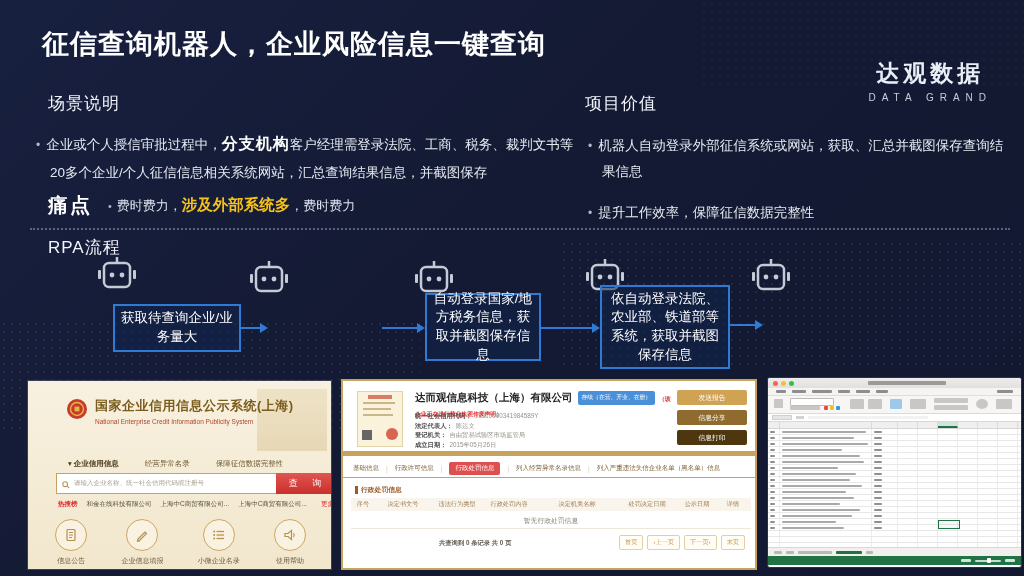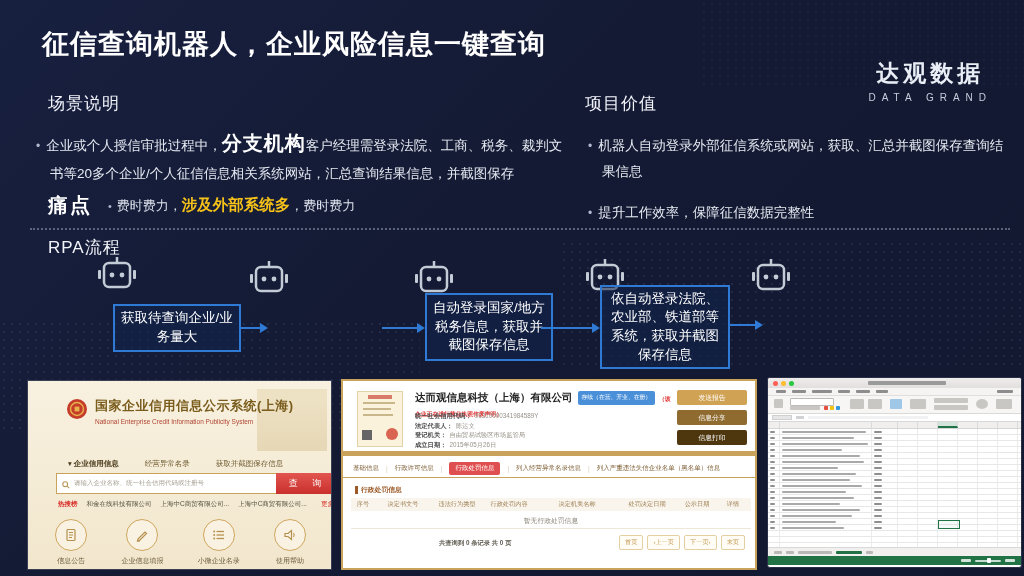--- a/index.html
+++ b/index.html
@@ -11,21 +11,21 @@
   
   .title{position:absolute;left:42px;top:26px;font-size:27px;font-weight:bold;letter-spacing:1px;color:#fff;}
   .logo{position:absolute;right:32px;top:18px;text-align:center;margin-top:40px;}
   .logo .cn{font-size:23px;font-weight:bold;letter-spacing:4px;color:#e9edf5;}
   .logo .en{font-size:10px;letter-spacing:6px;color:#c6cede;margin-top:3px;}
   .sec-h{position:absolute;font-size:17px;color:#f2f4fa;font-weight:500;letter-spacing:1px;}
   
   .scenario-text{position:absolute;left:36px;top:130px;width:524px;font-size:13.5px;line-height:27px;color:#e6eaf2;
                  padding-left:14px;text-indent:-14px;}
   .scenario-text .bullet{color:#aeb8cf;margin-right:6px;font-size:12px;}
-  .scenario-text b.big{font-size:20px;color:#fff;letter-spacing:1px;}
+  .scenario-text b.big{font-size:16px;color:#fff;letter-spacing:1px;}
   .v-bullet{position:absolute;left:588px;width:406px;font-size:13.5px;line-height:26px;color:#e6eaf2;
             padding-left:14px;text-indent:-14px;}
   .v-bullet .bullet{color:#aeb8cf;margin-right:6px;font-size:12px;}
   .pain{position:absolute;left:48px;top:192px;display:flex;align-items:center;gap:16px;}
   .pain .lbl{font-size:20px;font-weight:bold;color:#fff;letter-spacing:2px;}
   .pain .txt{font-size:13px;color:#dfe4ee;}
   .pain .txt .bullet{color:#aeb8cf;margin-right:5px;font-size:11px;}
   .pain .hl{font-size:15.5px;font-weight:bold;}
   .dotline{position:absolute;left:30px;top:228px;width:980px;border-top:2px dotted rgba(190,200,222,0.42);}
   
@@ -197,21 +197,21 @@
         <line x1="19" y1="1" x2="19" y2="7" stroke="#c3cbd6" stroke-width="2.5"></line>
         <rect x="6" y="7" width="26" height="24" rx="5" fill="none" stroke="#c3cbd6" stroke-width="2.5"></rect>
         <circle cx="14" cy="19" r="2.4" fill="#c3cbd6"></circle>
         <circle cx="24" cy="19" r="2.4" fill="#c3cbd6"></circle>
         <rect x="0" y="14" width="3" height="9" rx="1" fill="#c3cbd6"></rect>
         <rect x="35" y="14" width="3" height="9" rx="1" fill="#c3cbd6"></rect>
       </svg>
   </span>
 
   <div class="flow-box" style="left:113px;top:304px;width:128px;height:48px;">获取待查询企业/业务量大</div>
-  <div class="flow-box" style="left:425px;top:293px;width:128px;height:68px;">自动登录国家/地方税务信息，获取并截图保存信息</div>
+  <div class="flow-box" style="left:425px;top:293px;width:116px;height:68px;">自动登录国家/地方税务信息，获取并截图保存信息</div>
   <div class="flow-box" style="left:600px;top:285px;width:130px;height:84px;">依自动登录法院、农业部、铁道部等系统，获取并截图保存信息</div>
 
   <div class="arrow" style="left:241px;top:327px;width:20px;"></div>
   <div class="arrow" style="left:382px;top:327px;width:36px;"></div>
   <div class="arrow" style="left:541px;top:327px;width:52px;"></div>
   <div class="arrow" style="left:730px;top:324px;width:26px;"></div>
 
   <div class="shot-l">
     <div class="city"></div>
     <div class="gov-head">
@@ -223,21 +223,21 @@
           </svg>
       </span>
       <span>
         <div class="gov-title">国家企业信用信息公示系统(上海)</div>
         <div class="gov-sub">National Enterprise Credit Information Publicity System</div>
       </span>
     </div>
     <div class="gov-tabs">
       <span class="first"><span>▾ </span><span>企业信用信息</span></span>
       <span>经营异常名录</span>
-      <span>获取并截图保存信息</span>
+      <span>保障征信数据完整性</span>
     </div>
     <div class="gov-search">
       <span style="margin-left:5px;">
         <svg width="8" height="8" viewBox="0 0 10 10">
             <circle cx="4" cy="4" r="3" fill="none" stroke="#b89a5e" stroke-width="1.4"></circle>
             <line x1="6.4" y1="6.4" x2="9" y2="9" stroke="#b89a5e" stroke-width="1.4"></line>
           </svg>
       </span>
       <span class="ph">请输入企业名称、统一社会信用代码或注册号</span>
     </div>

